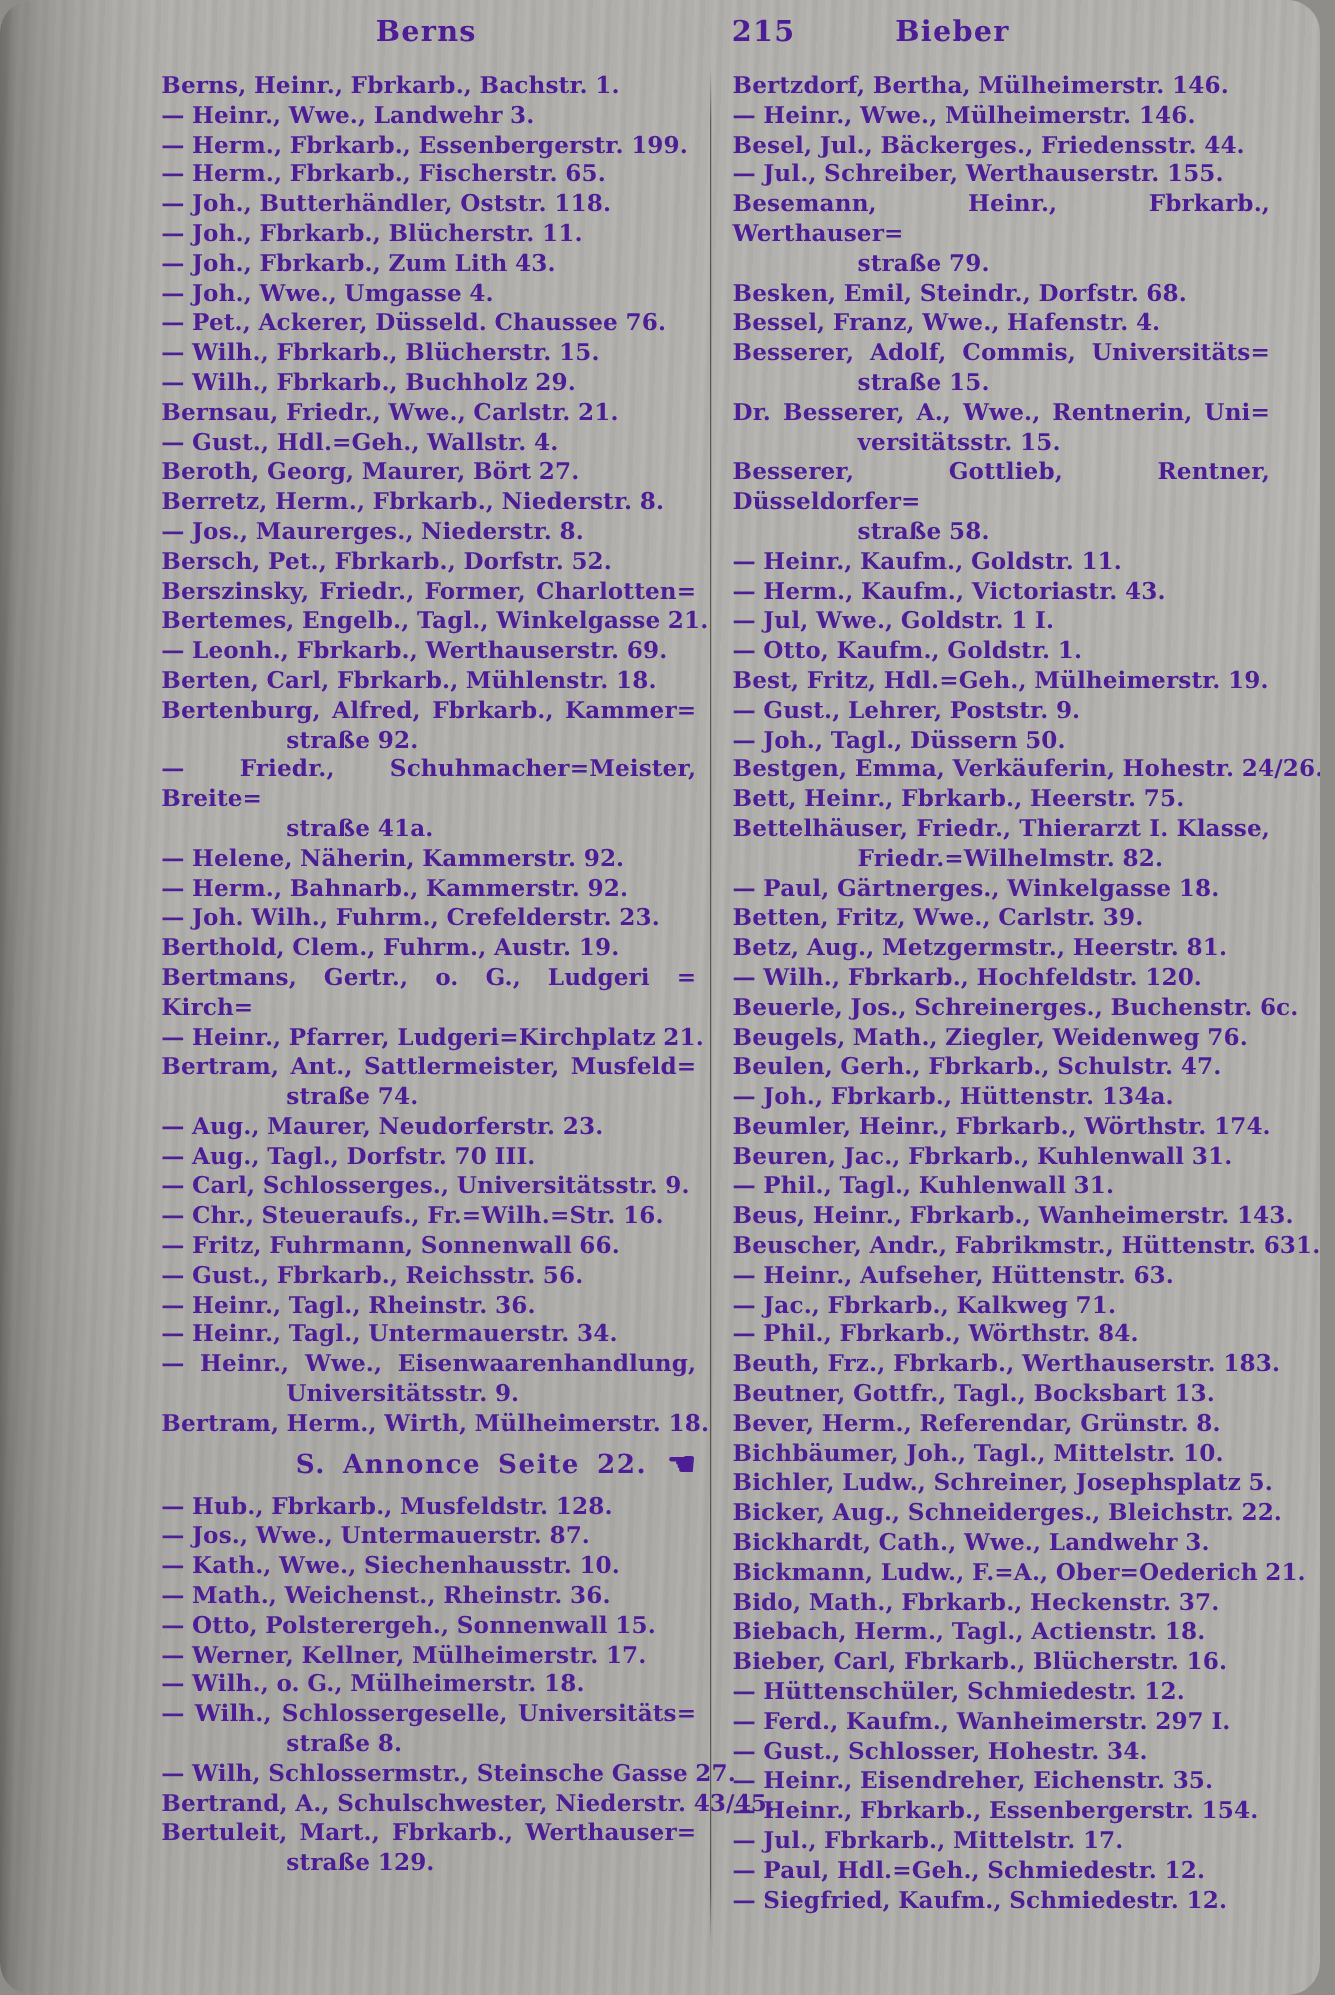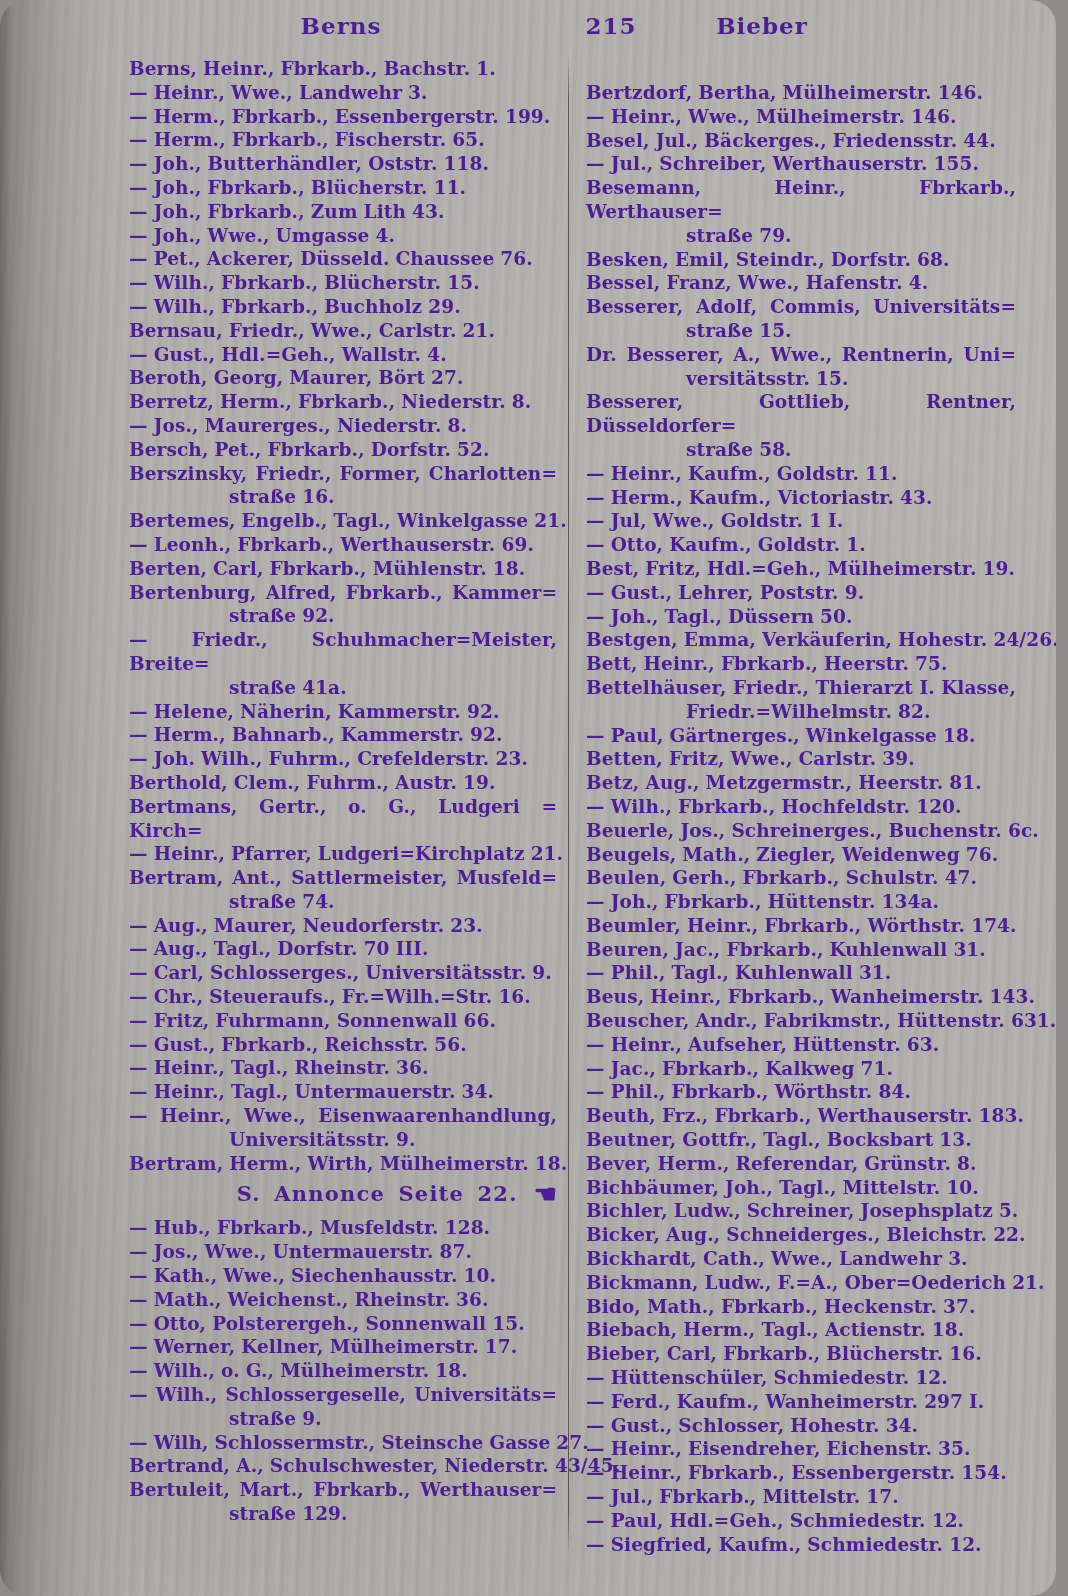--- a/index.html
+++ b/index.html
@@ -39,21 +39,21 @@
   .header .hword{position:absolute;transform:translateX(-50%);letter-spacing:1px;}
   .h-left{left:341px;}
   .h-num{left:567px;font-weight:700;letter-spacing:2px;margin-left:44px;}
   .h-right{left:762px;text-align:right;}
 
   .divider{position:absolute;left:568px;top:54px;bottom:42px;width:1px;
     background:linear-gradient(180deg,rgba(60,56,50,0.0),rgba(60,56,50,0.75) 3%,rgba(60,56,50,0.75) 97%,rgba(60,56,50,0));}
 
   .col{position:absolute;top:57px;font-weight:700;font-size:18.5px;}
   .col-left{left:129px;width:428px;}
-  .col-right{left:586px;width:430px;margin-top:24px;}
+  .col-right{left:586px;width:430px;}
 
   .entry{margin:0;}
   .line{
     line-height:23.8px;
     white-space:nowrap;
     letter-spacing:0.1px;
     word-spacing:-0.5px;
   }
   .line.j{               
     white-space:normal;
@@ -138,21 +138,20 @@
         <div class="line">Berretz, Herm., Fbrkarb., Niederstr. 8.</div>
       </div>
       <div class="entry">
         <div class="line">— Jos., Maurerges., Niederstr. 8.</div>
       </div>
       <div class="entry">
         <div class="line">Bersch, Pet., Fbrkarb., Dorfstr. 52.</div>
       </div>
       <div class="entry">
         <div class="line j">Berszinsky, Friedr., Former, Charlotten=</div>
-        <div class="line cont">straße 16.</div>
       </div>
       <div class="entry">
         <div class="line">Bertemes, Engelb., Tagl., Winkelgasse 21.</div>
       </div>
       <div class="entry">
         <div class="line">— Leonh., Fbrkarb., Werthauserstr. 69.</div>
       </div>
       <div class="entry">
         <div class="line">Berten, Carl, Fbrkarb., Mühlenstr. 18.</div>
       </div>
@@ -234,21 +233,21 @@
         <div class="line">— Otto, Polsterergeh., Sonnenwall 15.</div>
       </div>
       <div class="entry">
         <div class="line">— Werner, Kellner, Mülheimerstr. 17.</div>
       </div>
       <div class="entry">
         <div class="line">— Wilh., o. G., Mülheimerstr. 18.</div>
       </div>
       <div class="entry">
         <div class="line j">— Wilh., Schlossergeselle, Universitäts=</div>
-        <div class="line cont">straße 9.</div>
+        <div class="line cont">straße 8.</div>
       </div>
       <div class="entry">
         <div class="line">— Wilh, Schlossermstr., Steinsche Gasse 27.</div>
       </div>
       <div class="entry">
         <div class="line">Bertrand, A., Schulschwester, Niederstr. 43/45.</div>
       </div>
       <div class="entry">
         <div class="line j">Bertuleit, Mart., Fbrkarb., Werthauser=</div>
         <div class="line cont">straße 129.</div>

